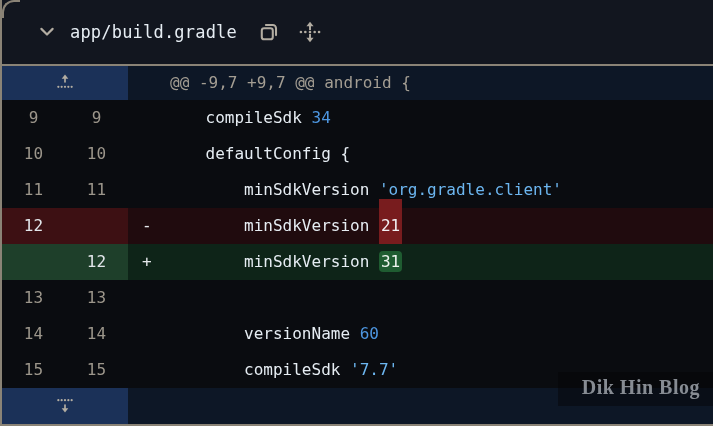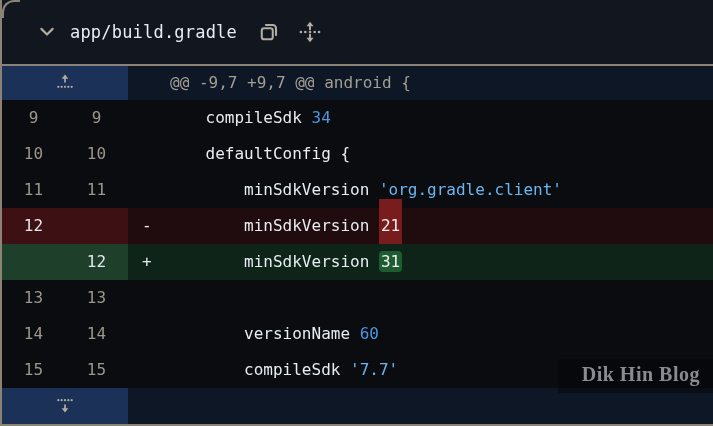--- a/index.html
+++ b/index.html
@@ -85,21 +85,21 @@
   .row-add .gutter{background:var(--add-gutter);}
   .row-add .row-content{background:var(--add-bg);}
   
   .bottom-row{
     height:36px;
     background:var(--hunk-bg);
     display:flex;align-items:stretch;
   }
   
   .watermark{
-    position:absolute;right:0;bottom:31px;
+    position:absolute;right:0;bottom:18px;
     background:rgba(4,5,7,0.45);
     padding:4px 13px 7px 24px;
     font-family:"Liberation Serif","DejaVu Serif",serif;
     font-size:20px;font-weight:600;
     color:var(--watermark);
     letter-spacing:0.5px;
   }
 </style>
 </head>
 <body>

